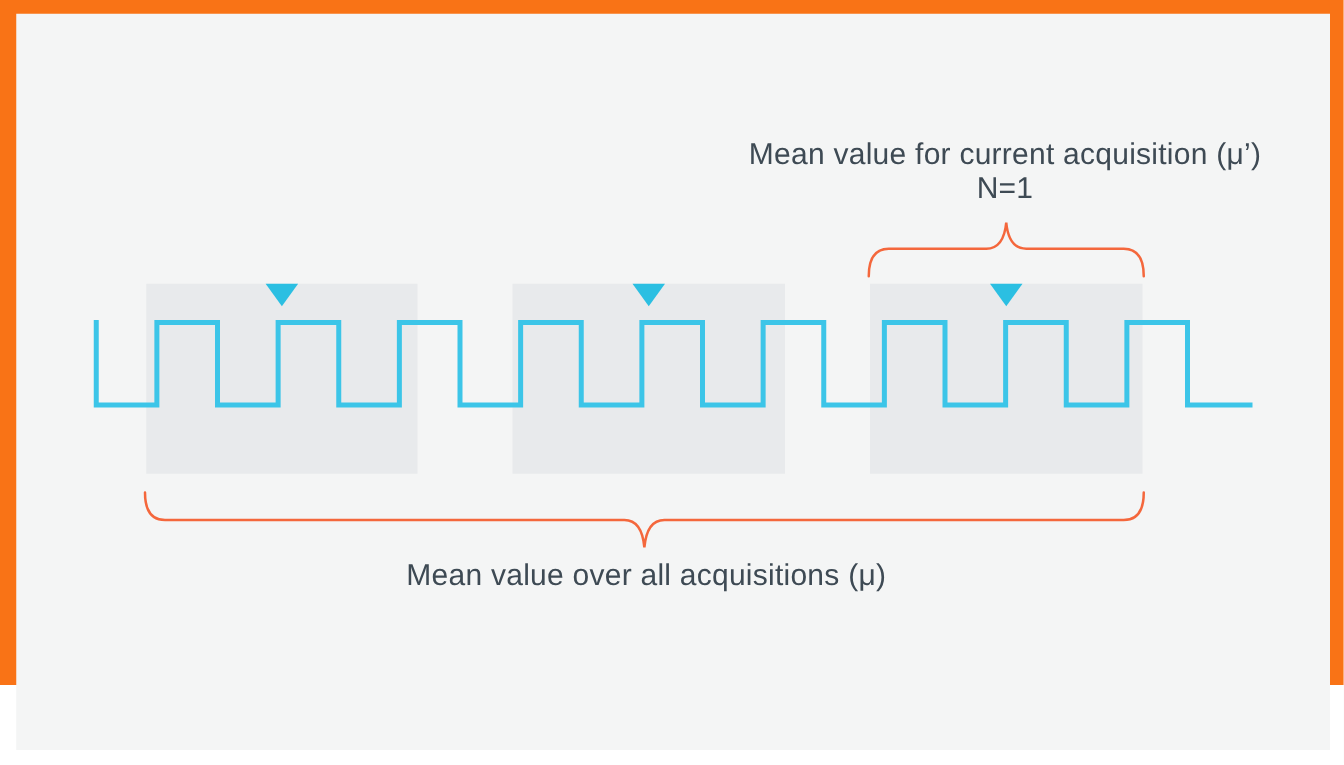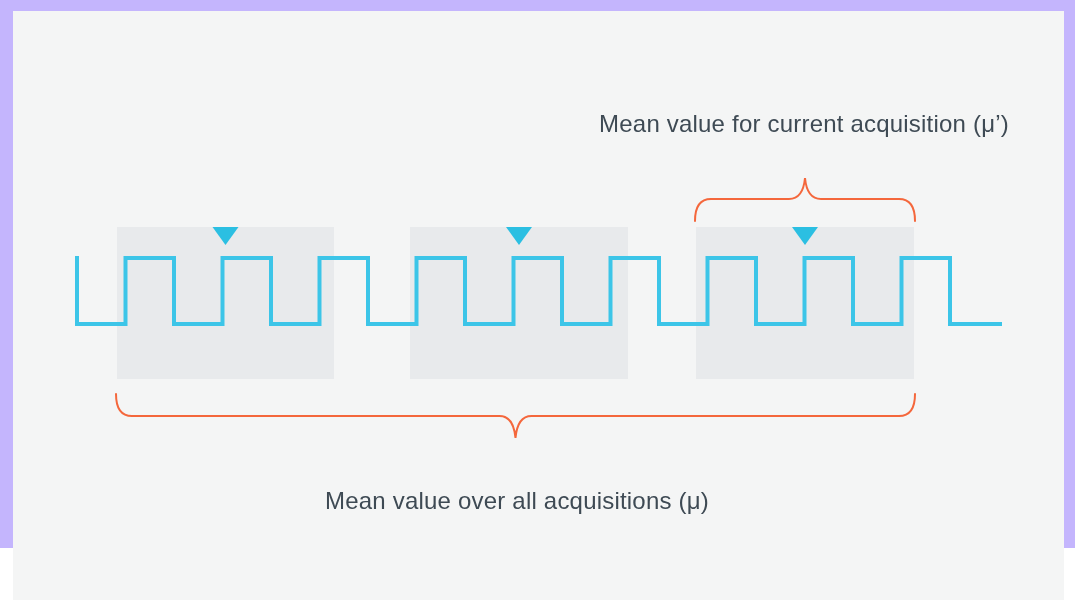--- a/index.html
+++ b/index.html
@@ -7,21 +7,21 @@
     padding: 0;
     width: 1075px;
     height: 612px;
     font-family: "Liberation Sans", sans-serif;
     overflow: hidden;
   }
   .canvas {
     position: relative;
     width: 1075px;
     height: 548px;
-    background: #c4b5fd;
+    background: #f97316;
   }
   .panel {
     position: absolute;
     left: 13px;
     top: 11px;
     width: 1051px;
     height: 589px;
   }
   svg.diagram {
     position: absolute;
@@ -30,21 +30,21 @@
   }
   .label {
     position: absolute;
     width: 480px;
     text-align: center;
     font-size: 24px;
     line-height: 27px;
     letter-spacing: 0.2px;
   }
   .label-top   { left: 564px; top: 110px; }
-  .label-bottom{ left: 277px; top: 447px; margin-top: 40px; }
+  .label-bottom{ left: 277px; top: 447px; }
 </style>
 </head>
 <body style="background: rgb(255, 255, 255); color: rgb(62, 74, 84);">
 
 <div class="canvas">
 
   <div class="panel" id="panel" style="background: rgb(244, 245, 245);"></div>
 
   <svg class="diagram" id="diagram-svg" width="1075" height="612" viewBox="0 0 1075 612">
     <g id="regions-group">
@@ -57,19 +57,20 @@
         <polygon points="212.5,227 238.5,227 225.5,245" fill="#2bbfe2"></polygon>
         <polygon points="506,227 532,227 519,245" fill="#2bbfe2"></polygon>
         <polygon points="792,227 818,227 805,245" fill="#2bbfe2"></polygon>
       </g>
     <path id="brace-top" fill="none" stroke-linecap="round" d="M 695 221 Q 695 199 711 199 H 789 Q 803 199 805 178 Q 807 199 821 199 H 899 Q 915 199 915 221" stroke="#f4673c" stroke-width="2"></path>
     <path id="brace-bottom" fill="none" stroke-linecap="round" d="M 116 394 Q 116 416 132 416 H 499.5 Q 513.5 416 515.5 438 Q 517.5 416 531.5 416 H 899 Q 915 416 915 394" stroke="#f4673c" stroke-width="2"></path>
   </svg>
 
   <div class="label label-top">
     <div>Mean value for current acquisition (μ’)</div>
+    <div>N=1</div>
   </div>
 
   <div class="label label-bottom">
     <div>Mean value over all acquisitions (μ)</div>
   </div>
 
 </div>
 
 </body></html>

